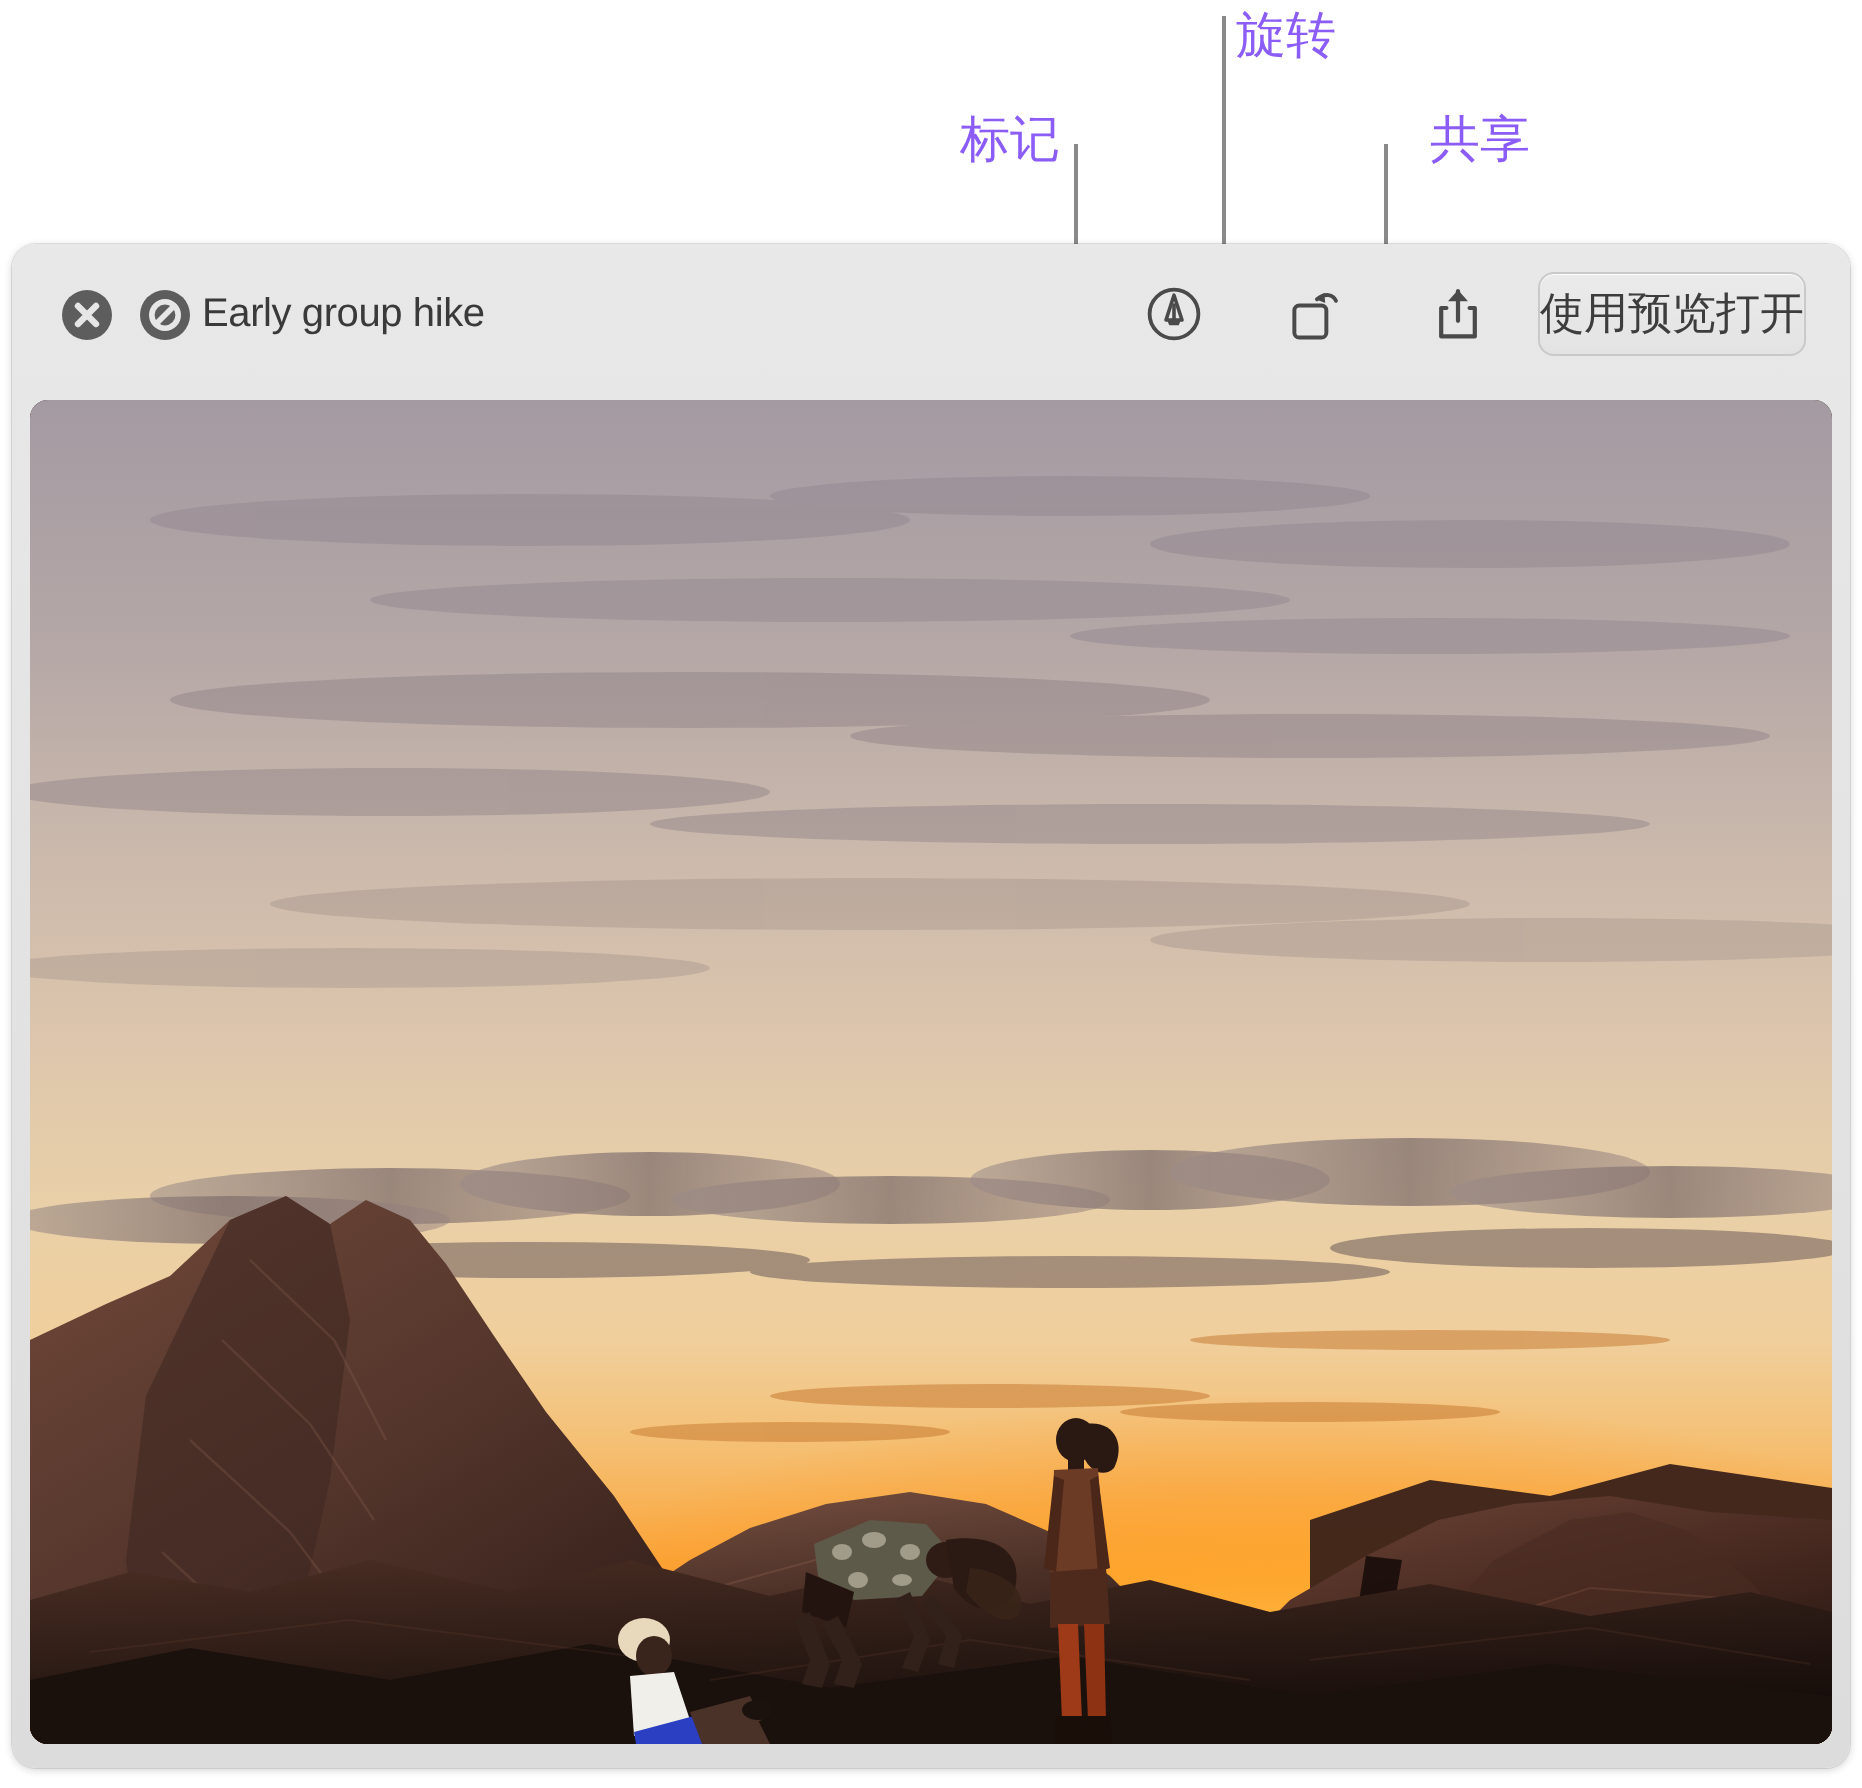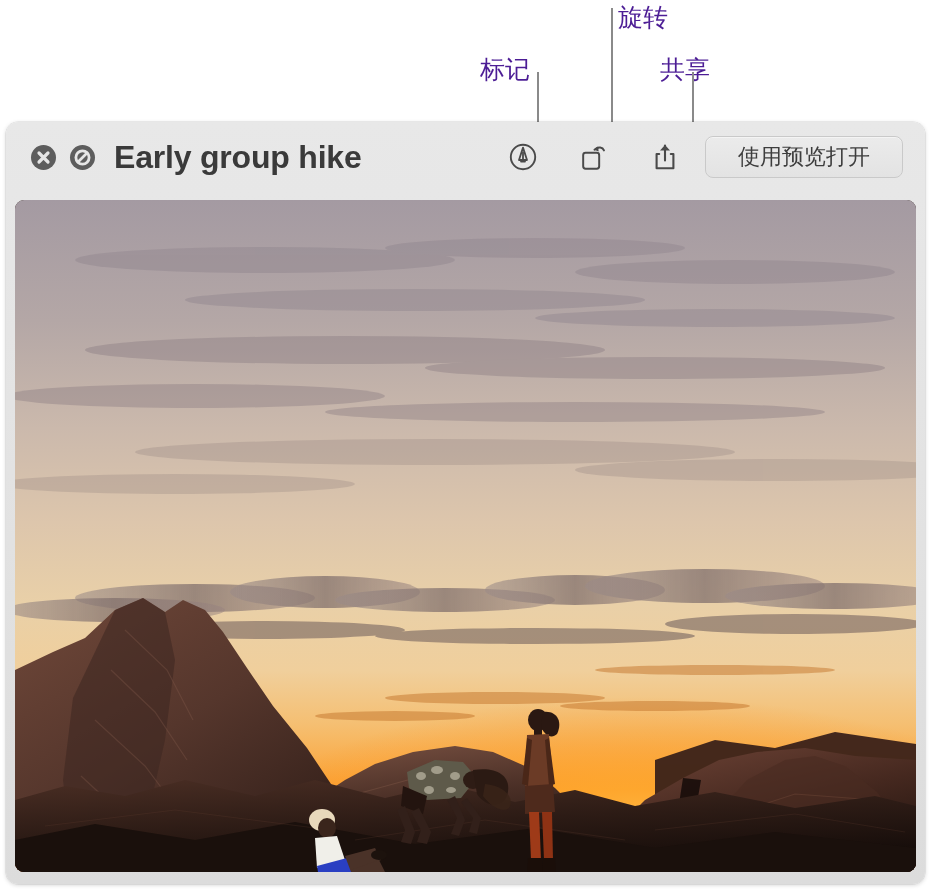--- a/index.html
+++ b/index.html
@@ -13,37 +13,37 @@
     position: relative;
     font-family: "Liberation Sans", "DejaVu Sans", sans-serif;
     overflow: hidden;
   }
 
   
   .callout-label {
     position: absolute;
     font-family: "DejaVu Sans", "Liberation Sans", sans-serif;
     font-size: 25px;
-    color: #4c1d95;
+    color: #8b5cf6;
     line-height: 1;
     white-space: nowrap;
   }
   .leader-line {
     position: absolute;
     width: 2px;
     background: #8a8a8a;
   }
 
   #callout-markup-label  { left: 480px; top: 57px; }
   #callout-markup-line   { left: 537px; top: 72px;  height: 70px; }
 
   #callout-rotate-label  { left: 618px; top: 5px; }
   #callout-rotate-line   { left: 611px; top: 8px;  height: 134px; }
 
-  #callout-share-label   { left: 660px; top: 57px; }
+  #callout-share-label   { left: 715px; top: 57px; }
   #callout-share-line    { left: 692px; top: 72px;  height: 70px; }
 
   
   .window {
     position: absolute;
     left: 6px;
     top: 122px;
     width: 919px;
     height: 762px;
     border-radius: 12px;
@@ -74,23 +74,23 @@
     background: #5d5d5d;
     display: flex;
     align-items: center;
     justify-content: center;
     position: relative;
     cursor: default;
   }
   .tl-btn svg { display: block; }
 
   .window-title {
-    margin-left: 19px;
-    font-size: 32px;
-    font-weight: bold;
+    margin-left: 6px;
+    font-size: 20px;
+    font-weight: normal;
     color: #3a3a3a;
     letter-spacing: -0.2px;
     white-space: nowrap;
     flex: 0 0 auto;
   }
 
   .toolbar-spacer { flex: 1 1 auto; }
 
   .toolbar {
     display: flex;
@@ -107,21 +107,21 @@
     justify-content: center;
     background: transparent;
     border: none;
     padding: 0;
     cursor: default;
   }
   .tool-btn svg { display: block; }
 
   .open-btn {
     height: 40px;
-    padding: 0 32px;
+    padding: 0 0;
     display: flex;
     align-items: center;
     justify-content: center;
     border-radius: 8px;
     background: linear-gradient(180deg,#ebebeb,#e3e3e3);
     border: 1px solid #c9c9c9;
     box-shadow: 0 0.5px 0.5px rgba(255,255,255,0.9) inset;
     font-family: "DejaVu Sans", "Liberation Sans", sans-serif;
     font-size: 22px;
     color: #3d3d3d;

